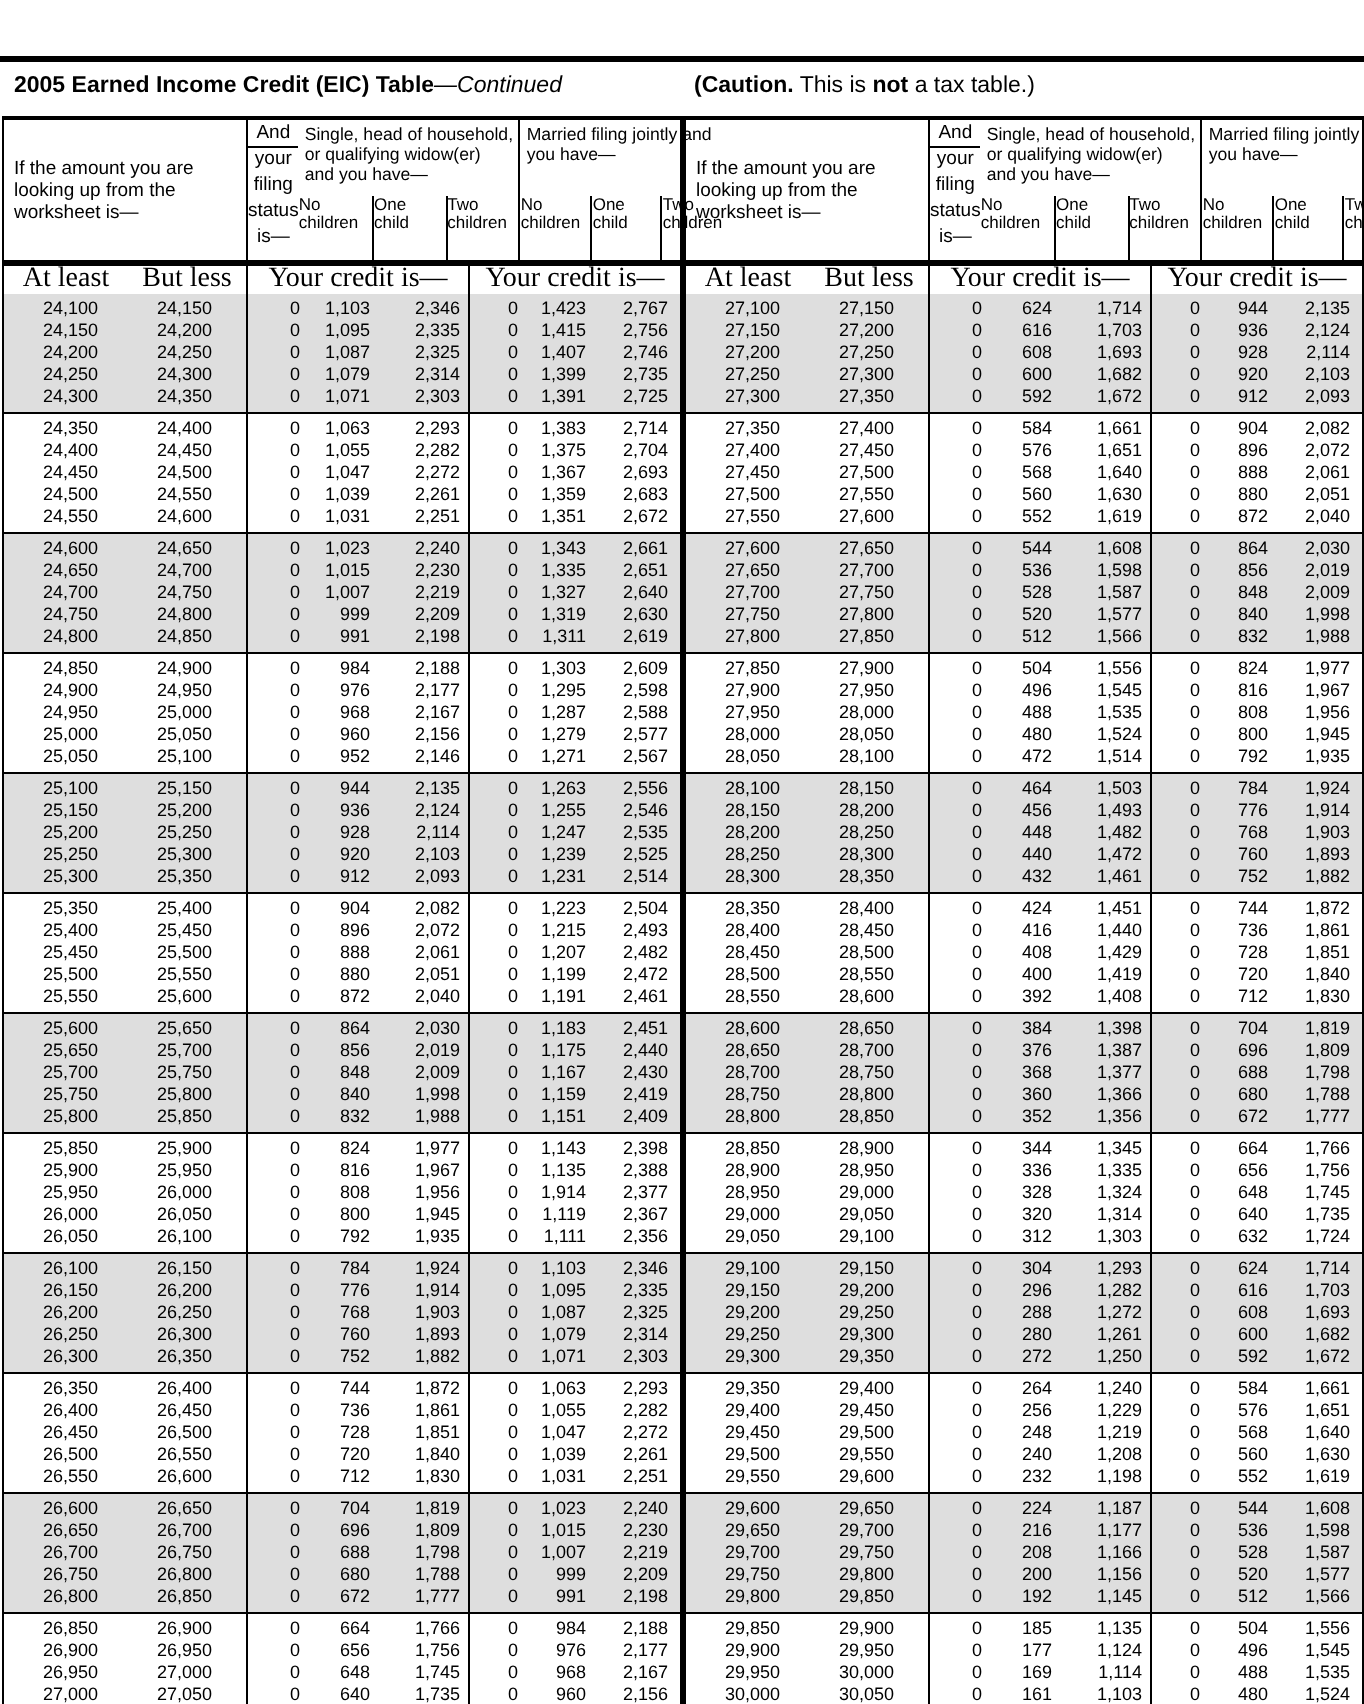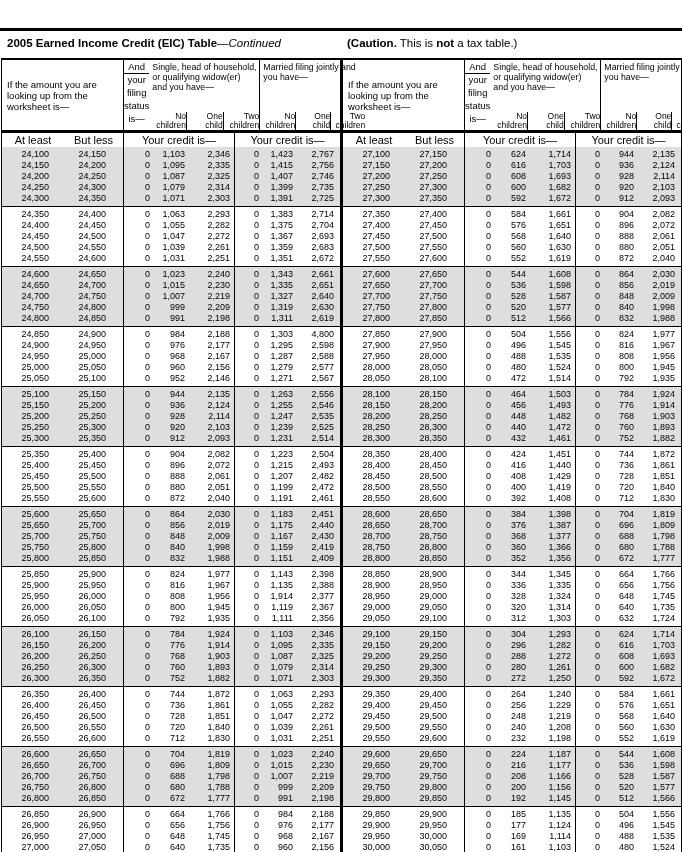--- a/index.html
+++ b/index.html
@@ -23,25 +23,25 @@
   .lookup-head{width:122px;flex:0 0 122px;border-right:1.5px solid #000;box-sizing:border-box;
     display:flex;align-items:center;padding:0 5px;font-size:9.5px;line-height:11px;}
   .status-head{flex:1;display:flex;flex-direction:row;min-width:0;}
   .status-title{height:13px;line-height:13px;text-align:center;border-bottom:1px solid #000;font-size:9.5px;}
   .status-cols{flex:1;display:flex;}
   .status-group{display:flex;flex-direction:column;box-sizing:border-box;}
   .status-group.single{width:111px;flex:0 0 111px;border-right:1.5px solid #000;}
   .status-group.married{flex:1;}
   .group-label{flex:1;font-size:8.8px;line-height:10px;padding:2px 2px 0 3px;}
   .child-row{display:flex;height:17px;flex:0 0 17px;align-items:flex-end;}
-  .child-col{width:37px;box-sizing:border-box;text-align:right;font-size:8.5px;line-height:8.5px;padding-bottom:1px;}
+  .child-col{width:37px;box-sizing:border-box;text-align:left;font-size:8.5px;line-height:8.5px;padding-bottom:15px;}
   .married .child-col{width:35px;}
   .child-col + .child-col{border-left:1px solid #000;}
 
-  .subhead{display:flex;border-top:1.5px solid #000;height:14px;flex:0 0 14px;font-size:11px;line-height:14px;}
+  .subhead{display:flex;border-top:1.5px solid #000;height:14px;flex:0 0 14px;font-size:14px;line-height:14px;font-family:Liberation Serif, serif;}
   .sh-lookup{width:122px;flex:0 0 122px;border-right:1.5px solid #000;box-sizing:border-box;display:flex;}
   .sh-atleast{width:62px;text-align:center;}
   .sh-butless{flex:1;text-align:center;}
   .sh-single{width:111px;flex:0 0 111px;border-right:1.5px solid #000;box-sizing:border-box;text-align:center;}
   .sh-married{flex:1;text-align:center;}
 
   
   .tbody{position:relative;flex:1;overflow:hidden;}
   .vline{position:absolute;top:0;bottom:0;width:1.5px;background:#000;}
   .vline.v1{left:120.5px;}
@@ -268,21 +268,21 @@
           </div>
           <div class="group">
             <div class="trow">
               <div class="cell c0">24,850</div>
               <div class="cell c1">24,900</div>
               <div class="cell c2">0</div>
               <div class="cell c3">984</div>
               <div class="cell c4">2,188</div>
               <div class="cell c5">0</div>
               <div class="cell c6">1,303</div>
-              <div class="cell c7">4,800</div>
+              <div class="cell c7">2,609</div>
             </div>
             <div class="trow">
               <div class="cell c0">24,900</div>
               <div class="cell c1">24,950</div>
               <div class="cell c2">0</div>
               <div class="cell c3">976</div>
               <div class="cell c4">2,177</div>
               <div class="cell c5">0</div>
               <div class="cell c6">1,295</div>
               <div class="cell c7">2,598</div>

